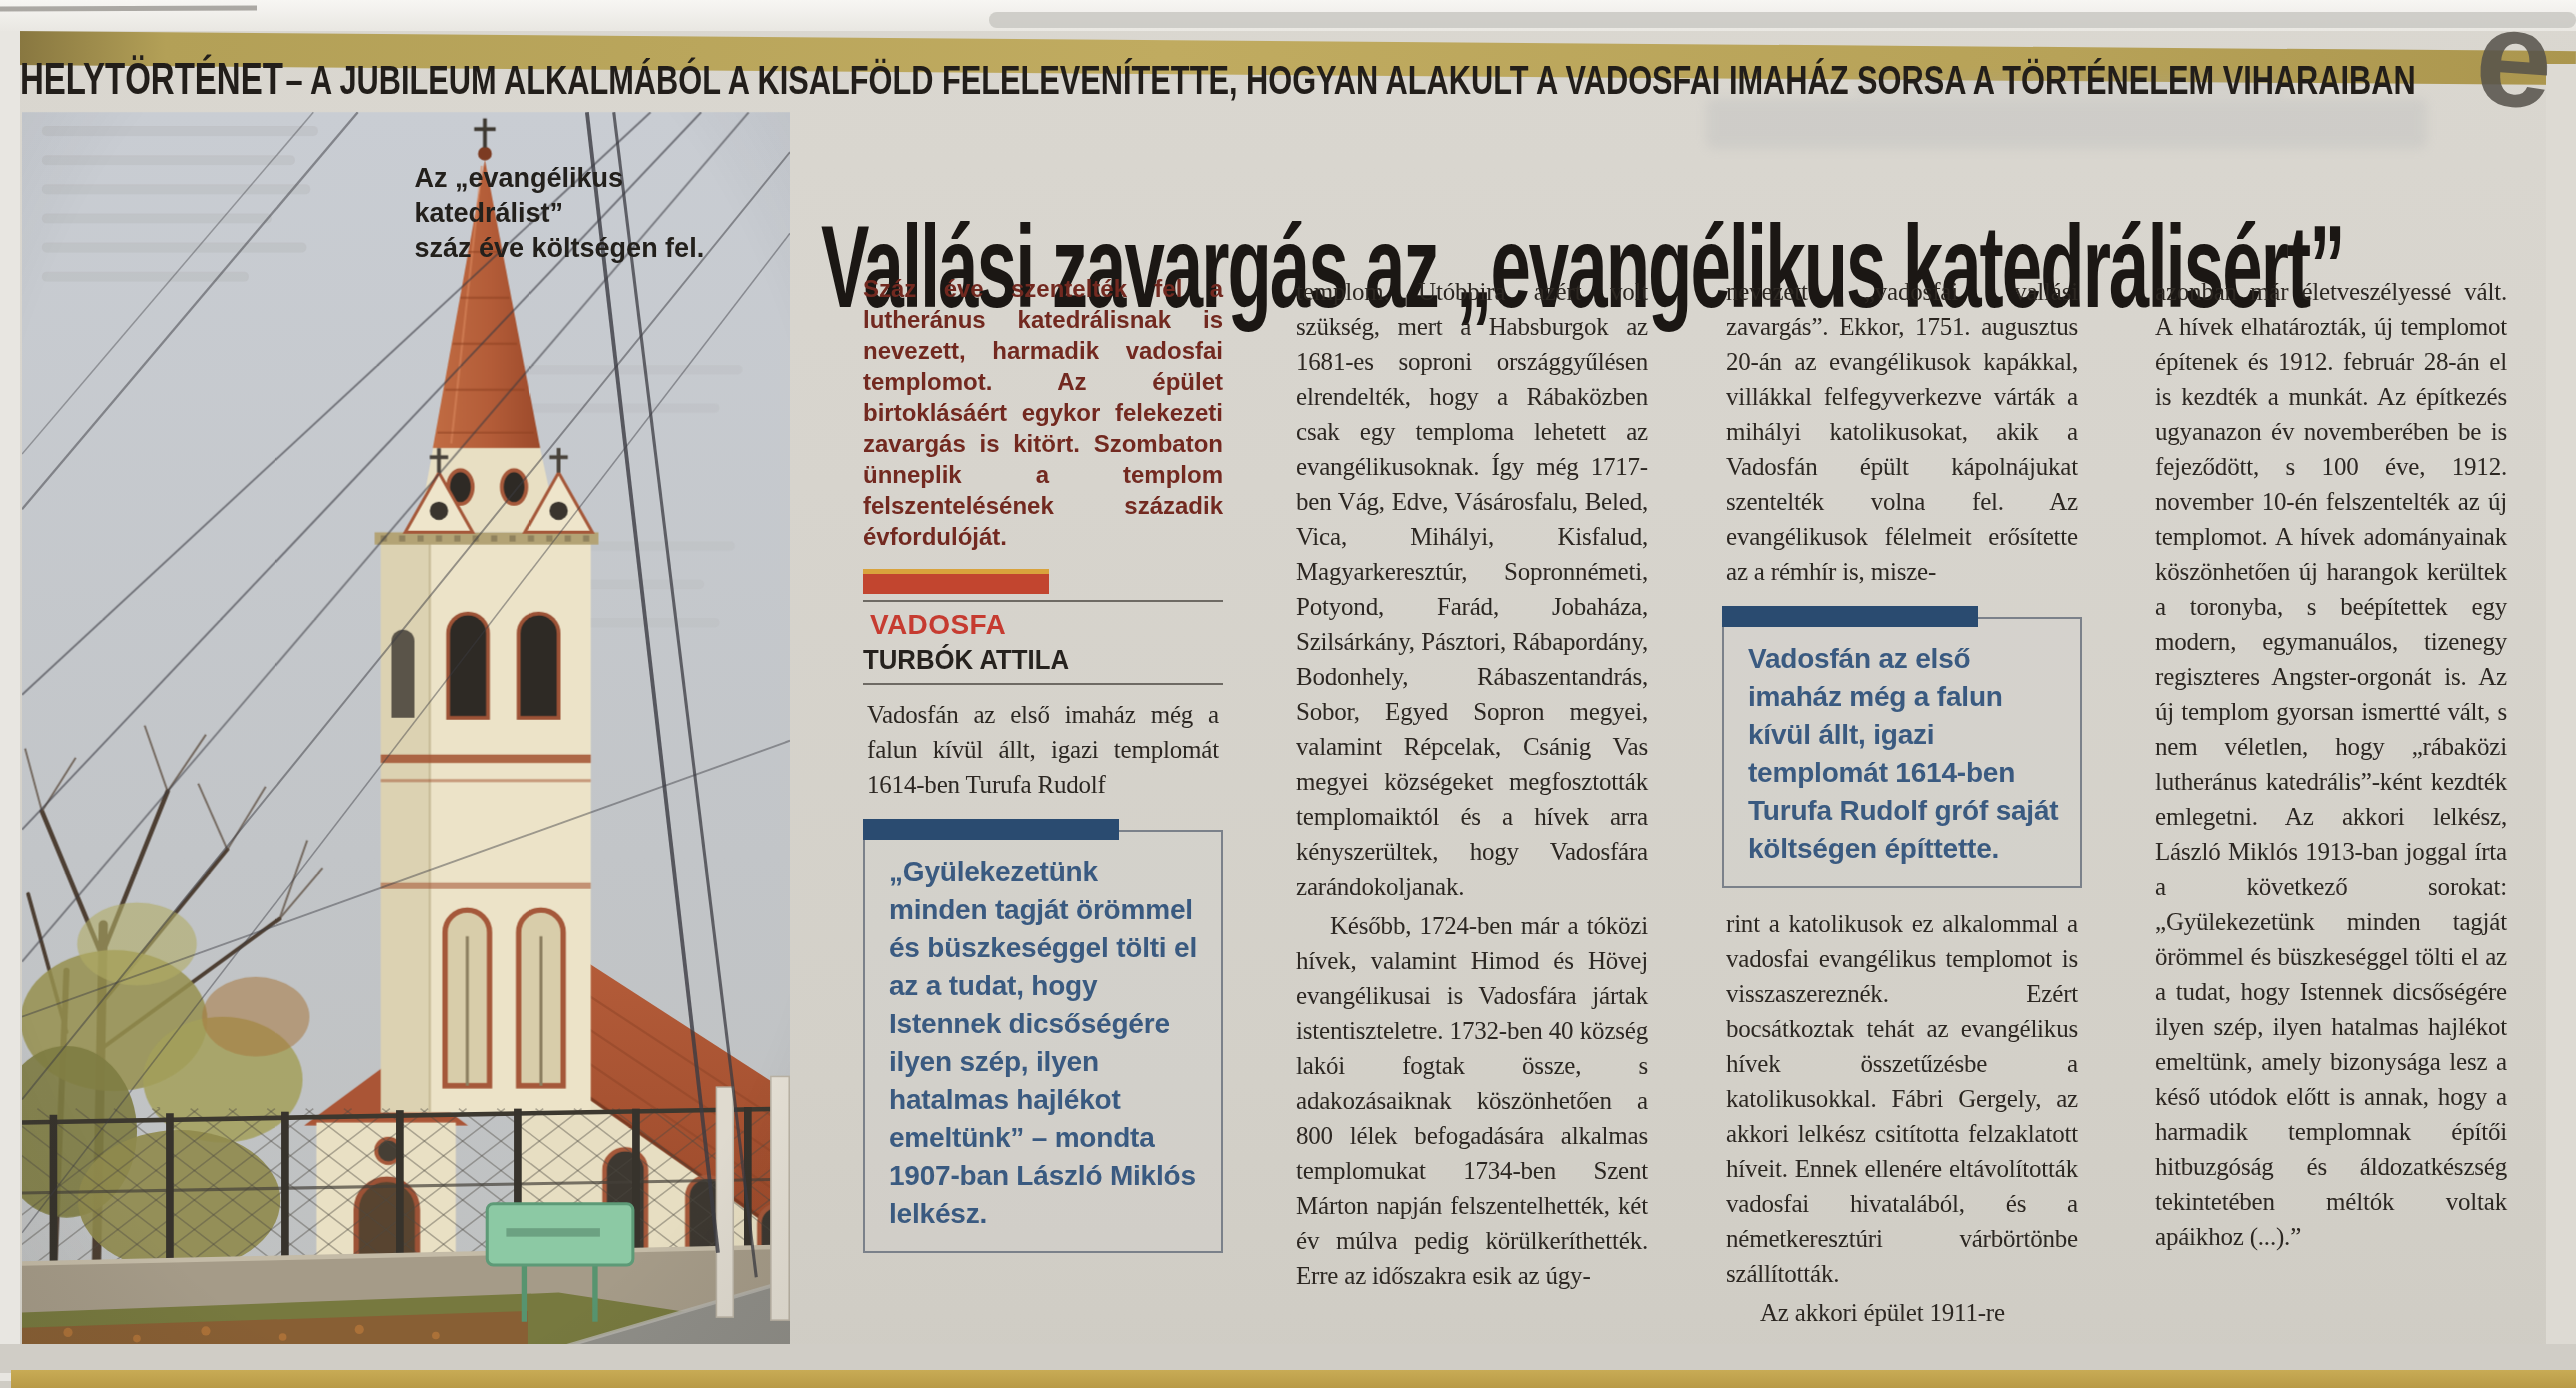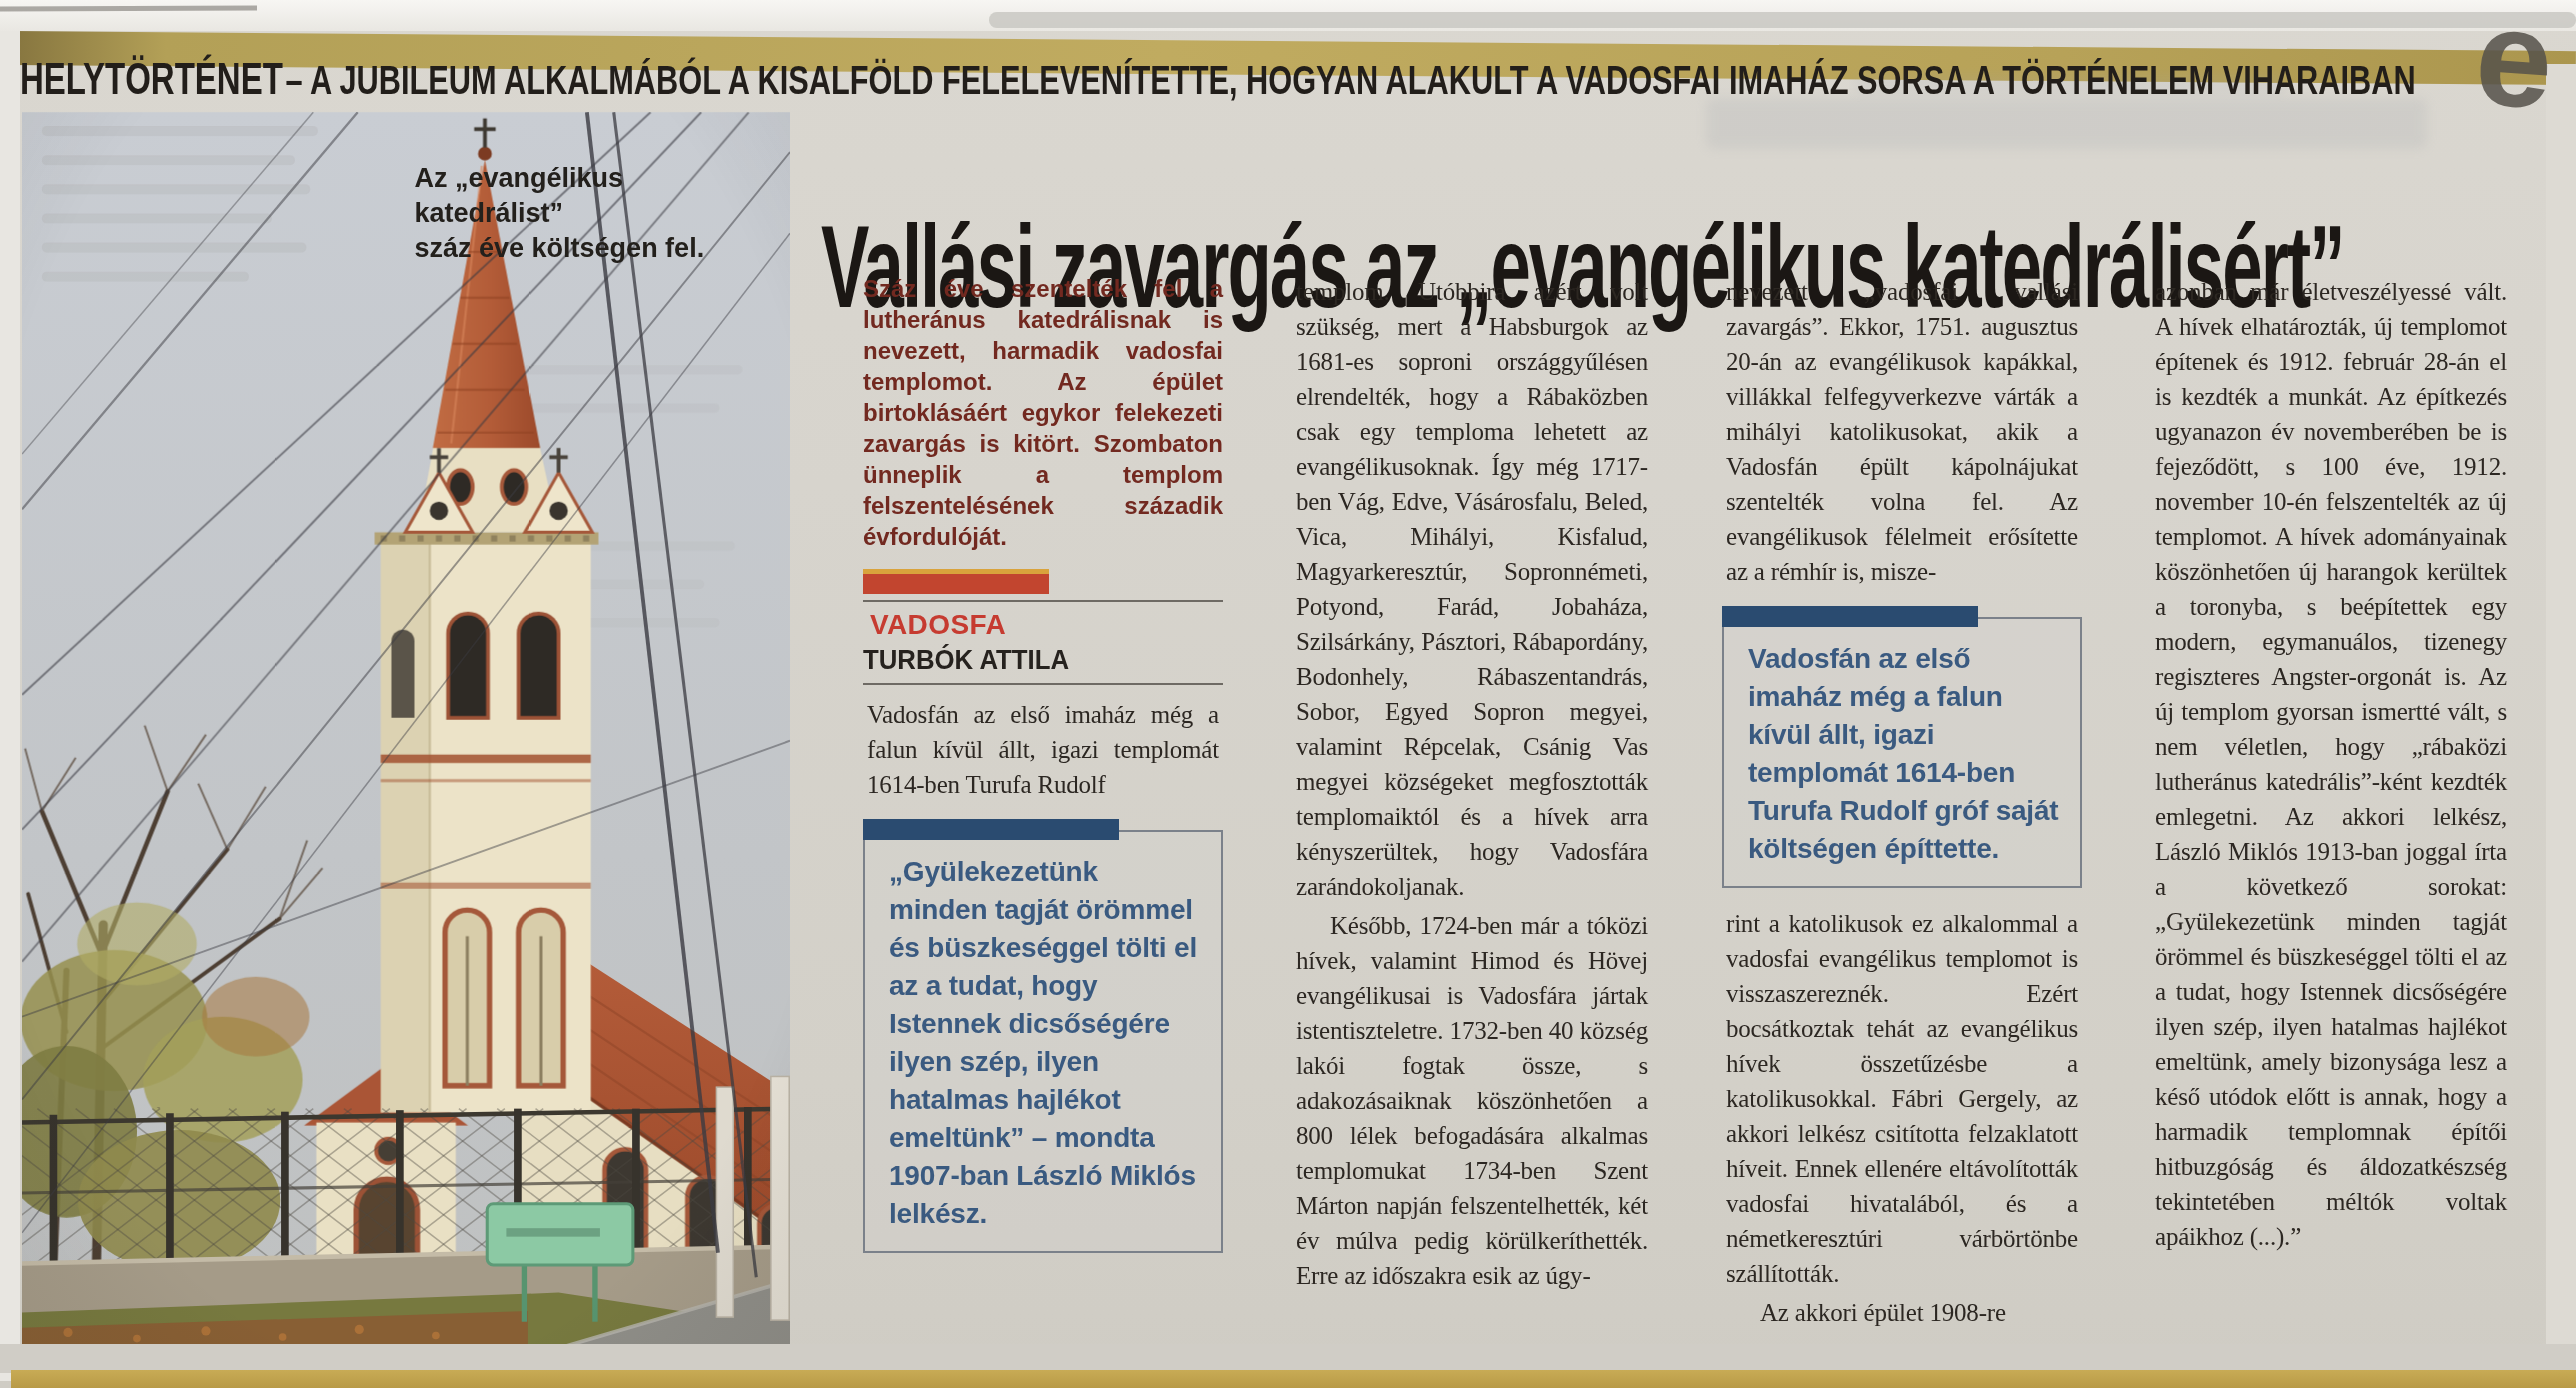--- a/index.html
+++ b/index.html
@@ -368,21 +368,21 @@
     <p class="indent">Később, 1724-ben már a tóközi hívek, valamint Himod és Hövej evangélikusai is Vadosfára jártak istentiszteletre. 1732-ben 40 község lakói fogtak össze, s adakozásaiknak köszönhetően a 800 lélek befogadására alkalmas templomukat 1734-ben Szent Márton napján felszentelhették, két év múlva pedig körülkeríthették. Erre az időszakra esik az úgy-</p>
   </div>
 
   <div id="col3" class="column colbase">
     <p>nevezett „vadosfai vallási zavargás”. Ekkor, 1751. augusztus 20-án az evangélikusok kapákkal, villákkal felfegyverkezve várták a mihályi katolikusokat, akik a Vadosfán épült kápolnájukat szentelték volna fel. Az evangélikusok félelmeit erősítette az a rémhír is, misze-</p>
     <div class="pullquote">
       <div class="pq-bar"></div>
       <p class="pq-text">Vadosfán az első imaház még a falun kívül állt, igazi templomát 1614-ben Turufa Rudolf gróf saját költségen építtette.</p>
     </div>
     <p>rint a katolikusok ez alkalommal a vadosfai evangélikus templomot is visszaszereznék. Ezért bocsátkoztak tehát az evangélikus hívek összetűzésbe a katolikusokkal. Fábri Gergely, az akkori lelkész csitította felzaklatott híveit. Ennek ellenére eltávolították vadosfai hivatalából, és a németkeresztúri várbörtönbe szállították.</p>
-    <p class="indent">Az akkori épület 1908-re</p>
+    <p class="indent">Az akkori épület 1911-re</p>
   </div>
 
   <div id="col4" class="column colbase">
     <p>azonban már életveszélyessé vált. A hívek elhatározták, új templomot építenek és 1912. február 28-án el is kezdték a munkát. Az építkezés ugyanazon év novemberében be is fejeződött, s 100 éve, 1912. november 10-én felszentelték az új templomot. A hívek adományainak köszönhetően új harangok kerültek a toronyba, s beépítettek egy modern, egymanuálos, tizenegy regiszteres Angster-orgonát is. Az új templom gyorsan ismertté vált, s nem véletlen, hogy „rábaközi lutheránus katedrális”-ként kezdték emlegetni. Az akkori lelkész, László Miklós 1913-ban joggal írta a következő sorokat: „Gyülekezetünk minden tagját örömmel és büszkeséggel tölti el az a tudat, hogy Istennek dicsőségére ilyen szép, ilyen hatalmas hajlékot emeltünk, amely bizonysága lesz a késő utódok előtt is annak, hogy a harmadik templomnak építői hitbuzgóság és áldozatkészség tekintetében méltók voltak apáikhoz (...).”</p>
   </div>
 
   <div class="strip-bottom-gray"></div>
   <div class="strip-tan-bottom"></div>
 
 </div>

